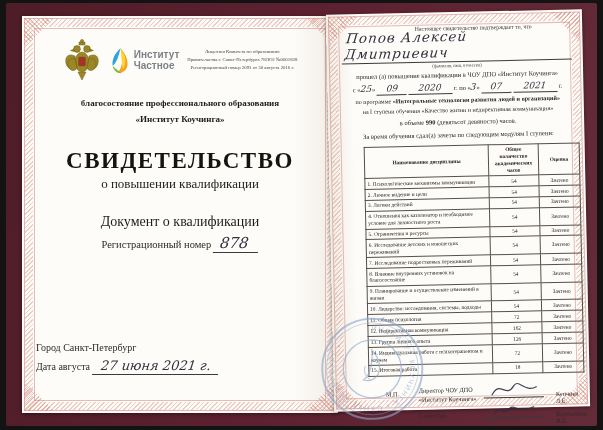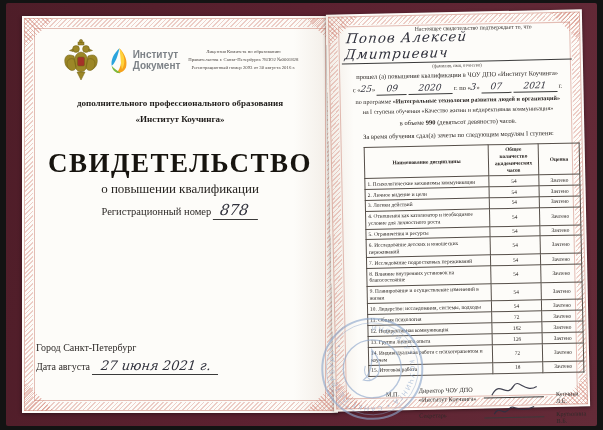--- a/index.html
+++ b/index.html
@@ -30,21 +30,21 @@
   .c-br { right:2px; bottom:2px; transform:scale(-1,-1); }
 
   
   .lp-inner { position:absolute; inset:14px; text-align:center; }
   .lp-header { display:flex; align-items:center; justify-content:center; gap:7px; margin-top:8px; }
   .logo-wrap { display:flex; align-items:center; gap:4px; }
   .logo-text { font-family:"Liberation Sans", sans-serif; font-size:10px; line-height:1.15;
                color:#7d8287; text-align:left; font-weight:600; }
   .license { width:112px; font-size:4.8px; line-height:1.7; color:#4a4440; text-align:center; }
   .org { margin-top:14px; font-weight:bold; font-size:9px; line-height:1.75; color:#1f1c1a; }
-  .cert-title { margin-top:20px; font-size:27px; font-weight:bold; letter-spacing:1.5px; color:#17140f; }
+  .cert-title { margin-top:20px; font-size:23px; font-weight:bold; letter-spacing:1.5px; color:#17140f; }
   .cert-sub { margin-top:2px; font-size:13px; color:#201d1a; }
   .doc-kind { margin-top:22px; font-size:14px; color:#201d1a; }
   .reg-row { margin-top:4px; font-size:10.5px; }
   .hand { font-family:"DejaVu Serif", serif; font-style:italic; display:inline-block;
           transform:skewX(-7deg); color:#30313c; }
   .reg-num { font-size:15px; border-bottom:1px solid #3a3a3a; padding:0 10px 0 6px; }
   .lp-bottom { position:absolute; left:0; right:0; bottom:24px; text-align:left; font-size:10px; }
   .date-row { margin-top:5px; }
   .date-val { font-size:13px; border-bottom:1px solid #3a3a3a; padding:0 8px 1px 8px; }
 
@@ -116,38 +116,39 @@
         </svg>
         <div class="logo-wrap" data-interactable="false">
           <svg width="21" height="27" viewBox="0 0 24 30" data-interactable="false">
             <path d="M13 1 C20 8 22.5 16 20.5 23 C18.5 27.5 14 29.5 9.5 29.3 C15.5 24 17 12 13 1Z" fill="#f6a21c"></path>
             <path d="M13 1 C20 9 20 19 16 25 C14.5 21 14.5 9 13 1Z" fill="#ffd23c"></path>
             <path d="M13 1 C6 8 3.2 14 4.2 21 C8 18.5 11.3 10 13 1Z" fill="#2aa4dd"></path>
             <path d="M4.2 21 C5.2 26.8 9.5 29.8 14.5 29.4 C10.5 26.6 6.8 24.2 4.2 21Z" fill="#7cb93e"></path>
           </svg>
           <div class="logo-text" data-interactable="false">
             <div>Институт</div>
-            <div>Документ</div>
+            <div>Частное</div>
           </div>
         </div>
         <div class="license" data-interactable="false">
           <div>Лицензия Комитета по образованию</div>
           <div>Правительства г. Санкт-Петербурга 78ЛО2 №0001828</div>
           <div>Регистрационный номер 2093 от 30 августа 2016 г.</div>
         </div>
       </div>
 
       <div class="org" data-interactable="false">
-        <div>дополнительного профессионального образования</div>
+        <div>благосостояние профессионального образования</div>
         <div>«Институт Коучинга»</div>
       </div>
 
       <div class="cert-title" data-interactable="false">СВИДЕТЕЛЬСТВО</div>
       <div class="cert-sub" data-interactable="false">о повышении квалификации</div>
 
+      <div class="doc-kind" data-interactable="false">Документ о квалификации</div>
       <div class="reg-row" data-interactable="false">
         <span data-interactable="false">Регистрационный номер</span>
         <span class="hand reg-num" data-interactable="false">878</span>
       </div>
 
       <div class="lp-bottom">
         <div data-interactable="false">Город Санкт-Петербург</div>
         <div class="date-row" data-interactable="false">
           <span data-interactable="false">Дата августа</span>
           <span class="hand date-val" data-interactable="false">27 июня 2021 г.</span>

